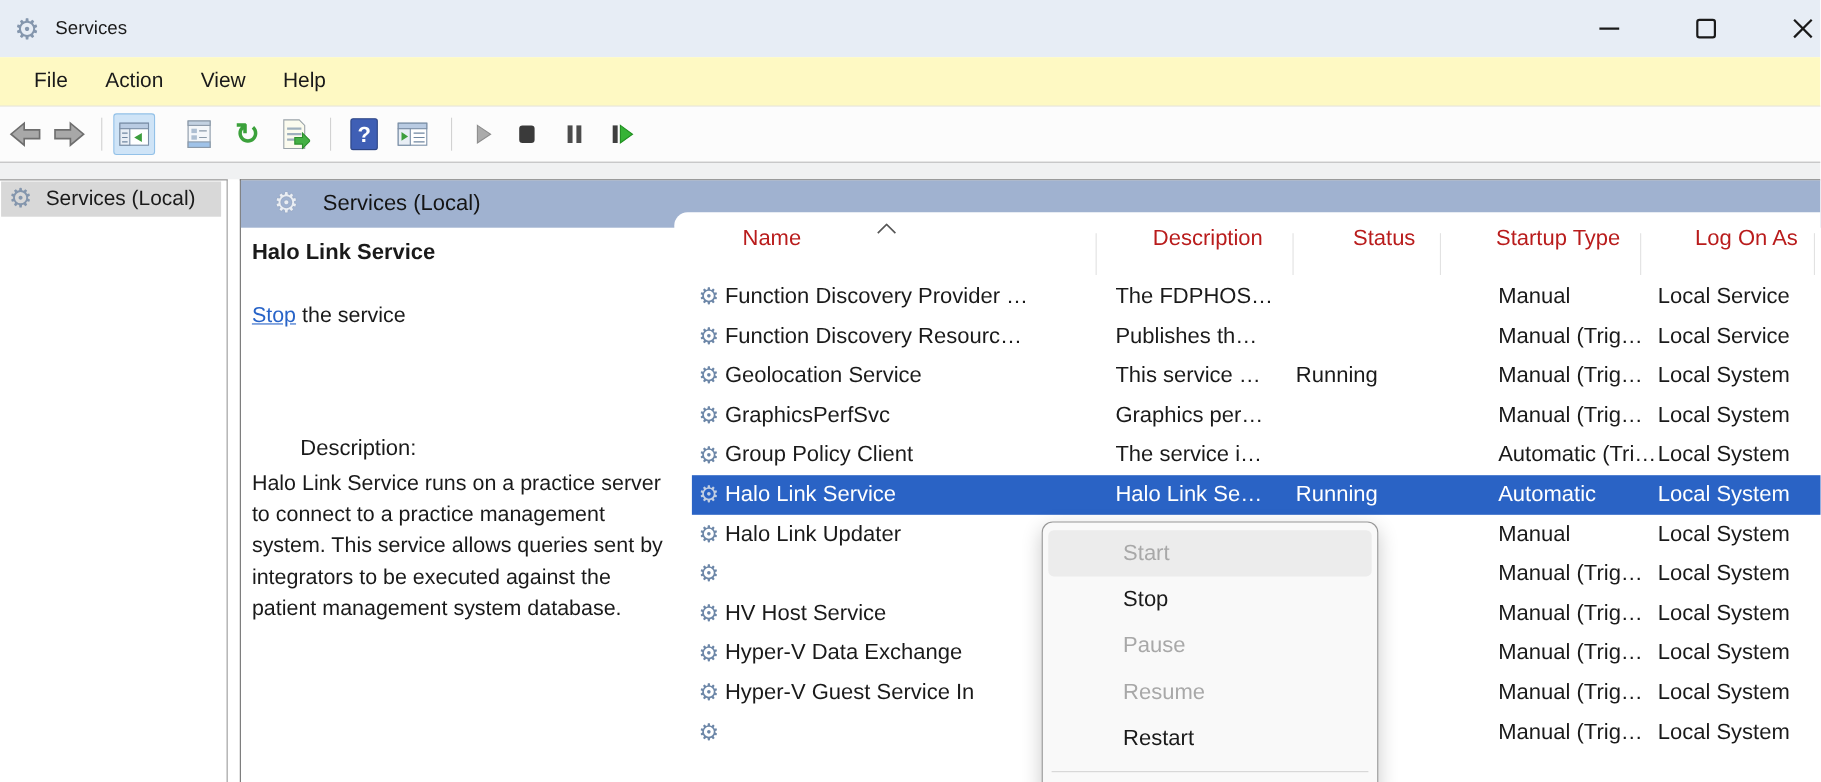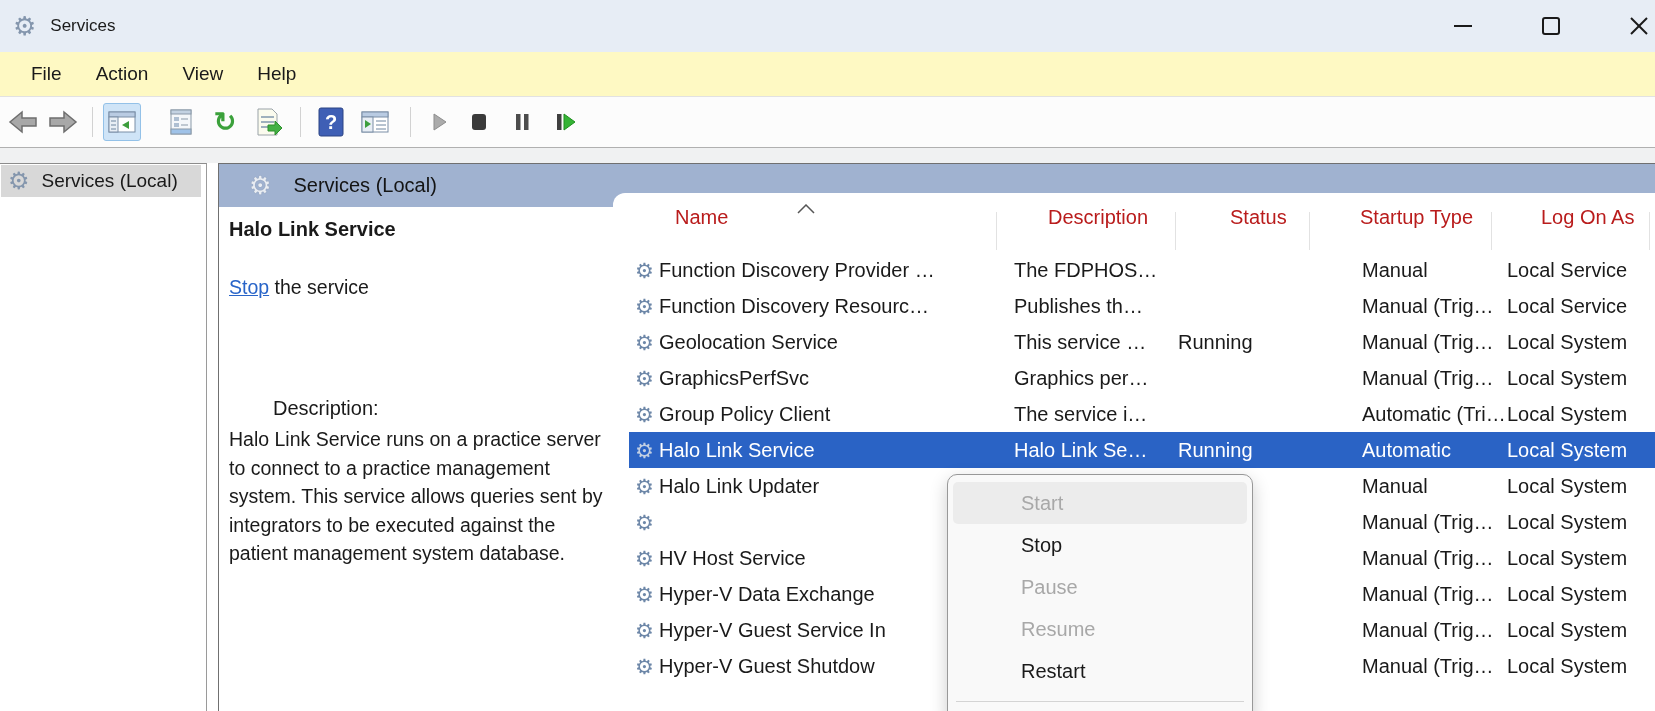--- a/index.html
+++ b/index.html
@@ -321,21 +321,20 @@
   <div class="row" style="top:448px">
     <span class="gear">⚙</span>
     <span class="cell c-name">Hyper-V Guest Service In</span>
     <span class="cell c-desc"></span>
     <span class="cell c-status"></span>
     <span class="cell c-startup">Manual (Trig…</span>
     <span class="cell c-logon">Local System</span>
   </div>
   <div class="row" style="top:484px">
     <span class="gear">⚙</span>
-    <span class="cell c-name">Hyper-V Guest Shutdow</span>
     <span class="cell c-desc"></span>
     <span class="cell c-status"></span>
     <span class="cell c-startup">Manual (Trig…</span>
     <span class="cell c-logon">Local System</span>
   </div>
 </div>
 
 <div class="ctx">
   <div class="mi disabled hover">Start</div>
   <div class="mi">Stop</div>

